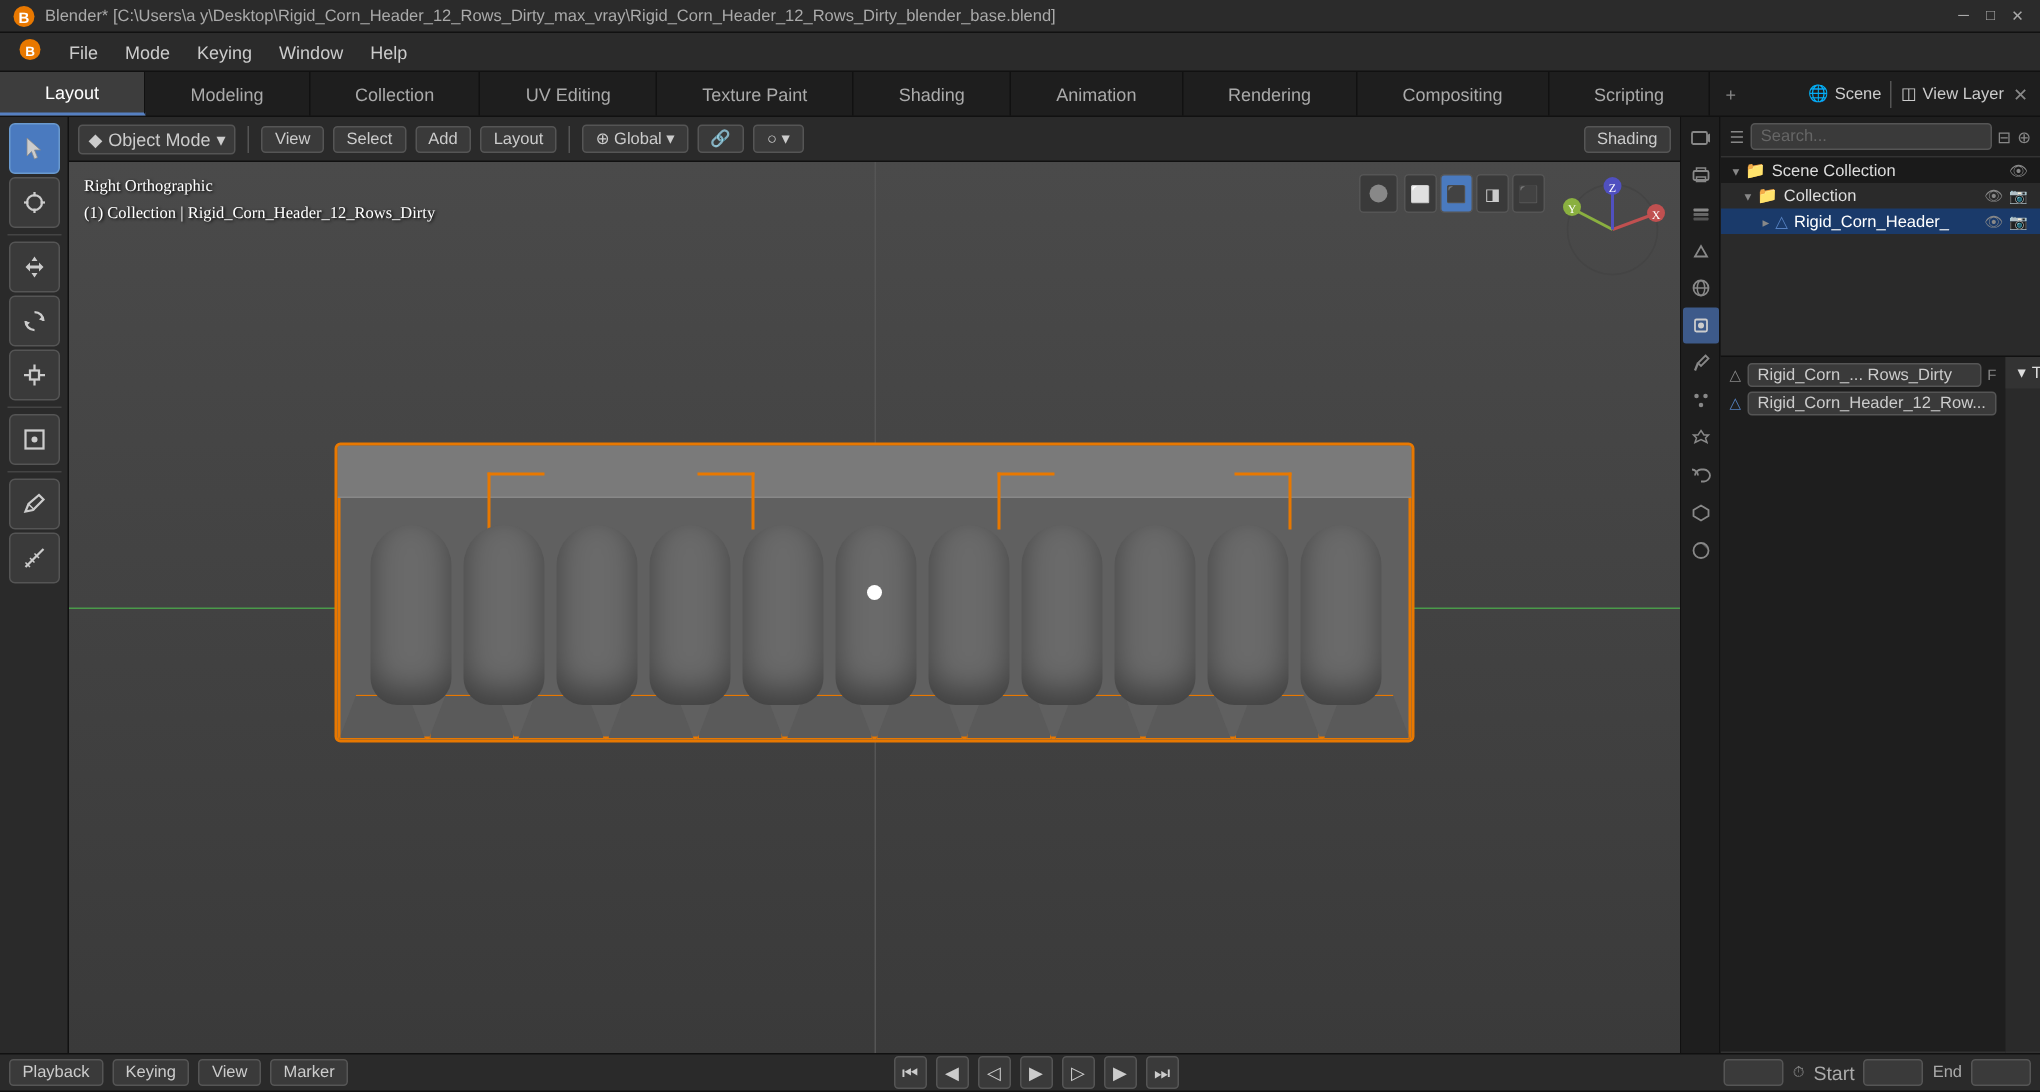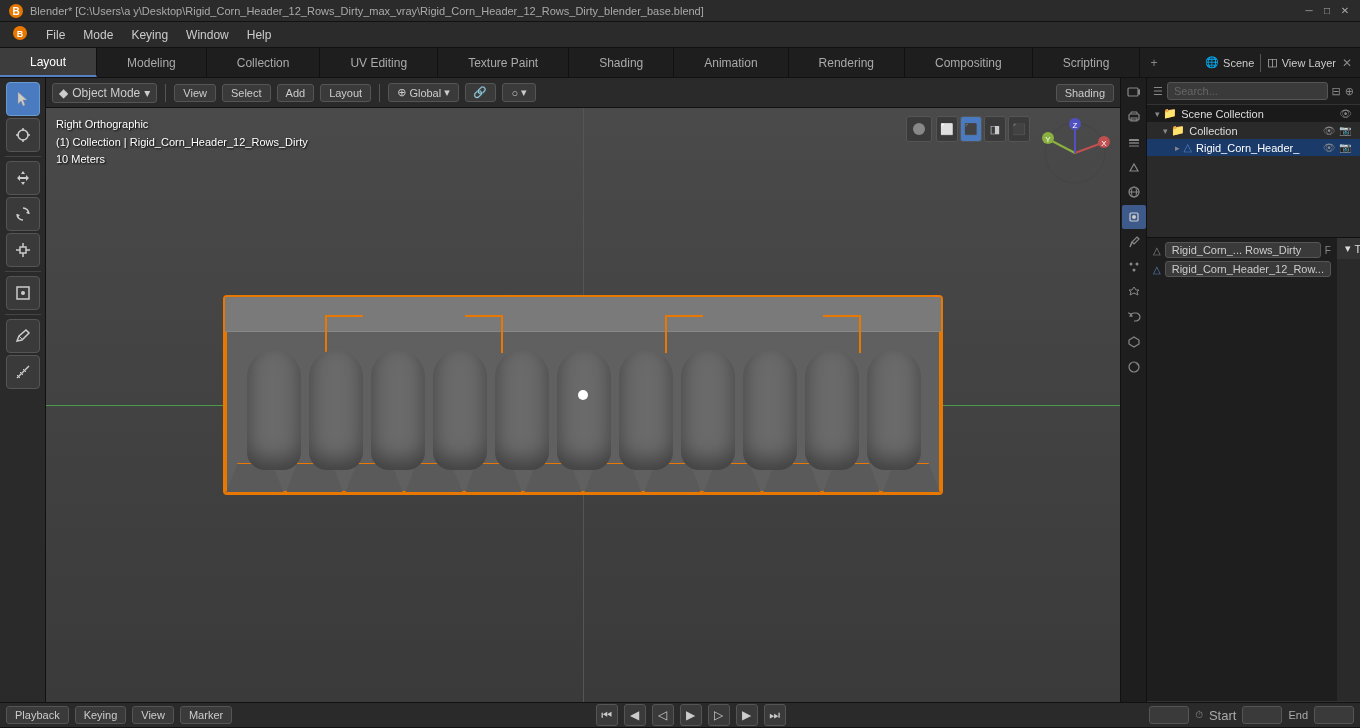--- a/index.html
+++ b/index.html
@@ -31,21 +31,21 @@
     .tool-btn.active { background: #4a7abf; border-color: #6a9acf; }
     .tool-separator { width: 80%; height: 1px; background: #444; margin: 2px 0; }
 
     
     #viewport { flex: 1; background: #393939; position: relative; overflow: hidden; }
     #viewport-header { height: 30px; background: #2a2a2a; display: flex; align-items: center; padding: 0 6px; gap: 6px; border-bottom: 1px solid #111; }
     .vp-btn { background: #3a3a3a; border: 1px solid #555; border-radius: 3px; padding: 2px 8px; font-size: 11px; color: #ccc; cursor: pointer; display: flex; align-items: center; gap: 3px; }
     .vp-separator { width: 1px; height: 18px; background: #555; margin: 0 2px; }
 
     
-    #viewport-canvas { width: 100%; height: calc(100% - 30px); position: relative; overflow: hidden; }
+    #viewport-canvas { width: 100%; height: calc(100% - 30px); position: relative; overflow: hidden; font-family: Liberation Serif, serif; }
     #vp-info { position: absolute; top: 8px; left: 10px; color: #fff; font-size: 11px; line-height: 1.6; text-shadow: 1px 1px 2px #000; }
 
     
     #nav-gizmo { position: absolute; top: 10px; right: 10px; width: 70px; height: 70px; }
     #outliner-header { background: #1e1e1e; padding: 4px 8px; display: flex; align-items: center; justify-content: space-between; }
     .outliner-row { padding: 2px 8px; font-size: 11px; color: #ccc; display: flex; align-items: center; gap: 4px; cursor: pointer; }
     .outliner-row.active { background: #1a3a6a; }
 
     
     #prop-icons { width: 26px; min-width: 26px; background: #1e1e1e; border-right: 1px solid #111; display: flex; flex-direction: column; align-items: center; padding: 2px 0; gap: 1px; }
@@ -255,21 +255,20 @@
 
       <div style="position:absolute;inset:0;background:linear-gradient(180deg,#4a4a4a 0%,#3a3a3a 100%);"></div>
 
       <div class="h-line"></div>
 
       <div class="v-line"></div>
 
       <div id="vp-info">
         <div>Right Orthographic</div>
         <div>(1) Collection | Rigid_Corn_Header_12_Rows_Dirty</div>
-        <div>10 Meters</div>
       </div>
 
       <div id="obj-container">
         <div class="obj-mesh">
 
           <div class="obj-top-bar"></div>
 
           <div style="position:absolute;top:18px;left:100px;width:38px;height:38px;border-top:2px solid #e87800;border-left:2px solid #e87800;"></div>
 
           <div style="position:absolute;top:18px;left:240px;width:38px;height:38px;border-top:2px solid #e87800;border-right:2px solid #e87800;"></div>

